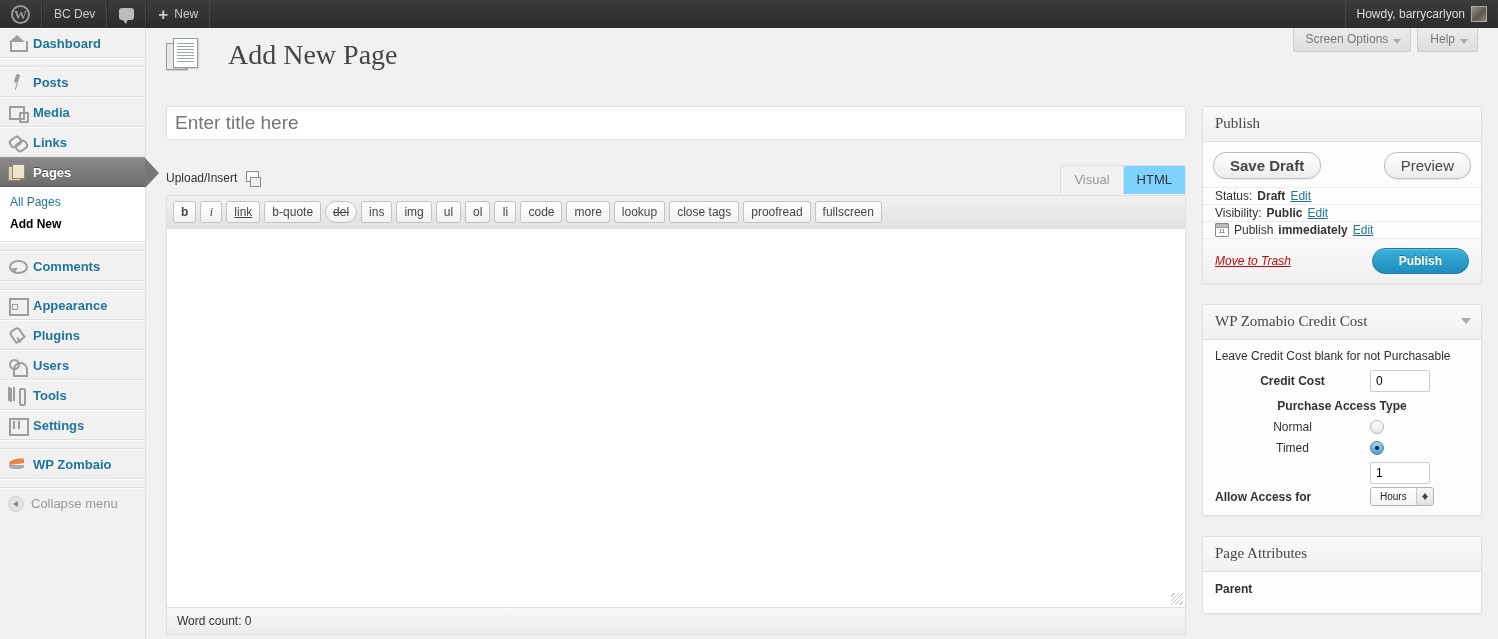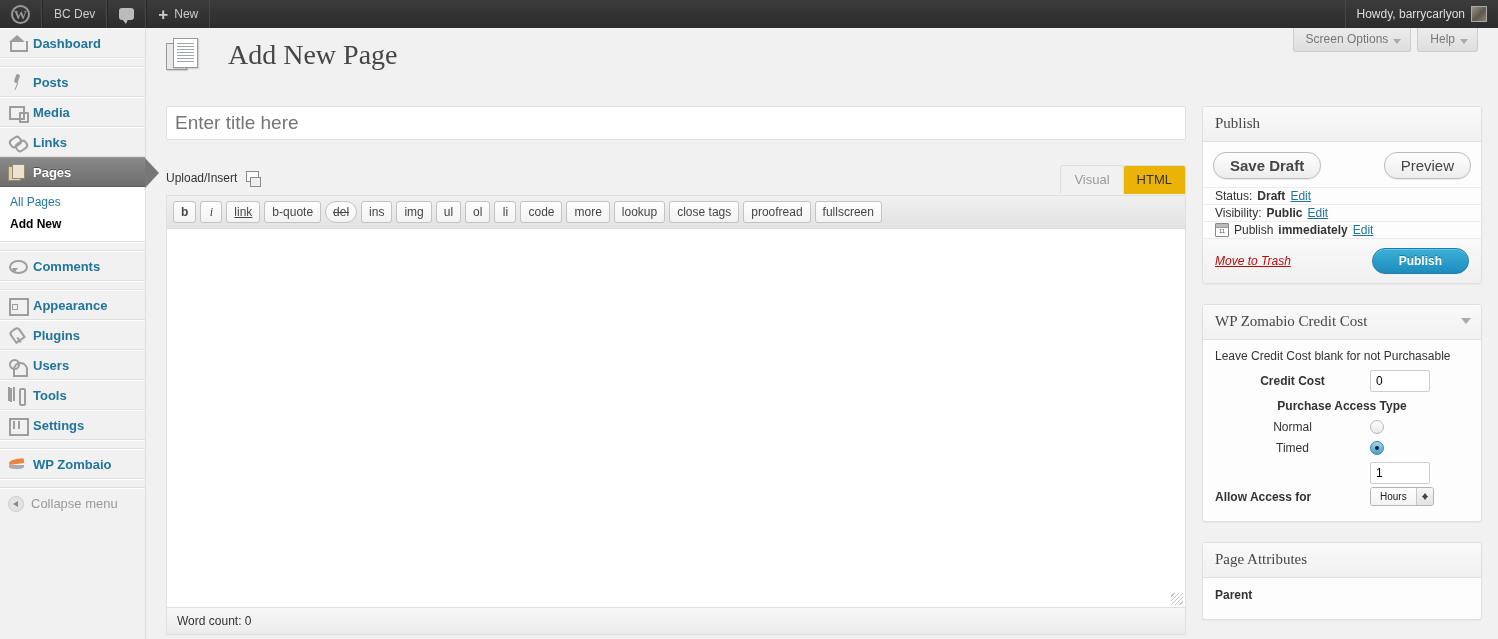--- a/index.html
+++ b/index.html
@@ -219,21 +219,21 @@
      border:1px solid #8b8b8b; background:#eee; }
 
   
   .ed-tabs { position: absolute; right: 0; top: 0; display: flex; }
   .ed-tab {
     padding: 6px 13px 7px; font-size: 13px; cursor: pointer;
     border: 1px solid #dfdfdf; border-bottom: none;
     border-radius: 3px 3px 0 0; margin-left: -1px;
     background: #f1f1f1; color: #999;
   }
-  .ed-tab.active { background: #eab308; color: #333; border-color: #dfdfdf; }
+  .ed-tab.active { background: #7dd3fc; color: #333; border-color: #dfdfdf; }
 
   
   #editor-box { border: 1px solid #dfdfdf; background: #fff; margin-top: 4px; }
   #quicktags {
     background: #e9e9e9; background: linear-gradient(180deg,#f0f0f0 0%,#e2e2e2 100%);
     border-bottom: 1px solid #dedede; padding: 5px 6px; display: flex; gap: 4px;
   }
   .qt-btn {
     background: #fff; background: linear-gradient(180deg,#fefefe 0%,#f2f2f2 100%);
     border: 1px solid #c3c3c3; border-radius: 3px;
@@ -317,21 +317,21 @@
   .btn-primary {
     background: #2ea2cc; background: linear-gradient(180deg,#3ab0d8 0%,#1e8cbe 100%);
     border: 1px solid #1b7ba6; border-radius: 13px;
     color: #fff; font-weight: bold; font-size: 12px;
     padding: 5px 26px; cursor: pointer;
     text-shadow: 0 -1px 0 rgba(0,0,0,.3);
     box-shadow: inset 0 1px 0 rgba(255,255,255,.25);
   }
 
   
-  .zbody { padding: 9px 12px 8px; }
+  .zbody { padding: 9px 12px 2px; }
   .z-note { font-size: 12px; color: #333; margin-bottom: 7px; }
   .z-row { display: flex; align-items: center; margin-bottom: 7px; }
   .z-lab { font-weight: bold; font-size: 12px; color: #333; }
   .z-center { justify-content: center; }
   .z-inp {
     width: 60px; height: 22px; padding: 2px 5px; font-size: 12px;
     border: 1px solid #ccc; border-radius: 2px; background: #fff;
     font-family: "Liberation Sans", sans-serif; outline: none;
   }
   .radio {

